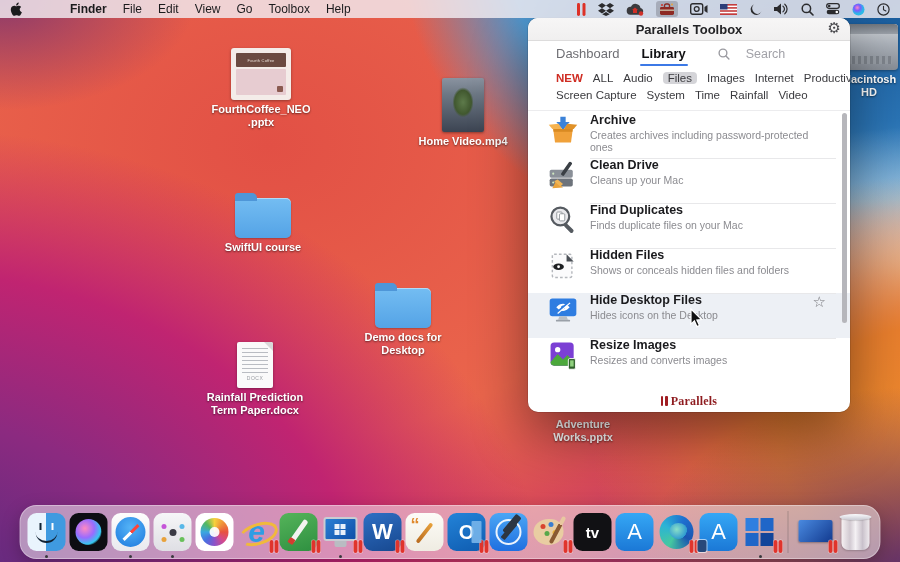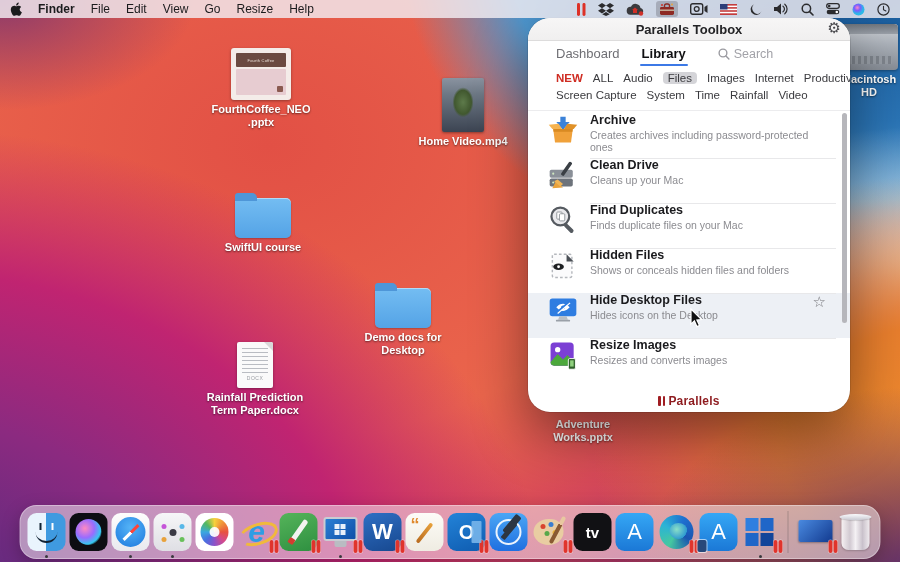--- a/index.html
+++ b/index.html
@@ -18,21 +18,21 @@
       radial-gradient(1040px 780px at 30% 26%, #e25045 0%, #ea654c 38%, rgba(234,101,76,0) 70%),
       linear-gradient(160deg, #bb3b58 0%, #d84550 35%, #e0485e 55%, #c22a68 78%, #7e2a78 100%);
   }
 
   
   .menubar { position:absolute; top:0; left:0; width:900px; height:18px; z-index:40;
     background:rgba(242,237,242,.82); display:flex; align-items:center; padding:0 10px;
     font-size:12px; color:#1b1b1d; }
   .menubar .mleft { display:flex; align-items:center; gap:16px; }
   .apple-svg { width:12px; height:14px; display:block; }
-  .mb-app { font-weight:700; }
+  .mb-app { font-weight:700;margin-left:32px; }
   .mitem { cursor:default; }
   .mright { margin-left:auto; display:flex; align-items:center; gap:12px; }
   .sicon { display:flex; align-items:center; justify-content:center; height:16px; }
   .sicon svg { display:block; }
   .pill-active { background:rgba(70,70,75,.28); border-radius:3px; padding:1px 3px; }
 
   
   .dicon { position:absolute; display:flex; flex-direction:column; align-items:center; z-index:2; cursor:default; }
   .dlabel { margin-top:3px; text-align:center; font-size:11px; font-weight:600; color:#fff;
     text-shadow:0 1px 2px rgba(0,0,0,.55); line-height:1.15; }
@@ -59,54 +59,54 @@
   .hdd { width:58px; height:46px; border-radius:4px; position:relative;
     background:linear-gradient(180deg,#cfd3d8 0%, #aab0b8 45%, #878d96 100%);
     box-shadow:inset 0 1px 0 rgba(255,255,255,.6), 0 1px 3px rgba(0,0,0,.35); }
   .hdd::before { content:''; position:absolute; top:0; left:0; right:0; height:10px; border-radius:4px 4px 0 0;
     background:linear-gradient(180deg,#6f757d,#9aa0a8); }
   .hdd::after { content:''; position:absolute; bottom:6px; left:6px; right:6px; height:8px;
     background:repeating-linear-gradient(90deg,#7e848c 0 3px, #989ea6 3px 6px); border-radius:1px; }
 
   
   .toolwin { position:absolute; left:528px; top:18px; width:322px; height:394px; z-index:20;
-    background:#ffffff; border-radius:22px; box-shadow:0 22px 55px rgba(0,0,0,.45), 0 0 0 .5px rgba(0,0,0,.2);
+    background:#ffffff; border-radius:10px; box-shadow:0 22px 55px rgba(0,0,0,.45), 0 0 0 .5px rgba(0,0,0,.2);
     display:flex; flex-direction:column; overflow:hidden; }
   .twin-titlebar { height:23px; flex:0 0 auto; background:linear-gradient(180deg,#f7f6f6,#f0efef);
     border-bottom:1px solid #dddcdc; display:flex; align-items:center; justify-content:center; position:relative; }
   .twin-title { font-size:13px; font-weight:600; color:#242426; }
   .gear-btn { position:absolute; right:9px; top:1px; font-size:15px; color:#48484c; cursor:default; }
   .twin-tabs { height:25px; flex:0 0 auto; display:flex; align-items:center; padding:0 0 0 28px; }
   .tab { font-size:13px; color:#6f6f74; margin-right:22px; position:relative; }
   .tab.active { color:#101012; font-weight:700; margin-right:8px; }
   .tab.active::after { content:''; position:absolute; left:-2px; right:-2px; bottom:-5px; height:2px; background:#3c79e6; border-radius:1px; }
   .tab-dot { width:5px; height:5px; border-radius:50%; background:#e0392c; margin-right:14px; margin-top:2px; }
   .tabs-divider { width:1px; height:14px; background:#d2d2d6; margin-right:10px; }
-  .search-wrap { display:flex; align-items:center; gap:4px; }
+  .search-wrap { display:flex; align-items:center; gap:16px; }
   .search-wrap input { border:none; outline:none; background:transparent; font-size:12.5px; width:120px; color:#333; font-family:inherit; }
   .search-wrap input::placeholder { color:#a2a2a8; }
   .twin-cats { flex:0 0 auto; padding:6px 0 4px 28px; }
   .cat-row { display:flex; align-items:center; gap:10px; font-size:11.5px; color:#3a3a3e; margin-bottom:5px; }
   .cat-new { color:#cf2c22; font-weight:700; }
   .cat-pill { background:#d4d4d8; border-radius:4px; padding:0 5px; }
   .twin-list { flex:1 1 auto; position:relative; border-top:1px solid #ececee; padding-top:2px; }
   .tool-row { display:flex; align-items:flex-start; height:45px; padding:0 24px 0 18px; position:relative; }
   .tool-row.hovered { background:#edf0f5; }
   .tool-row .sep { position:absolute; left:62px; right:14px; top:0; height:1px; background:#e8e8ea; }
   .tool-row:first-child .sep { display:none; }
   .tool-icon { width:34px; height:34px; flex:0 0 auto; margin-right:10px; display:flex; align-items:center; justify-content:center; }
   .tool-text { flex:1 1 auto; min-width:0; }
   .tool-title { font-size:12.5px; font-weight:600; color:#1b1b1e; line-height:1.25; }
   .tool-desc { font-size:10.5px; color:#8b8b90; line-height:1.2; max-width:225px; }
   .fav-star { font-size:15px; color:#77777c; flex:0 0 auto; }
   .scrollbar { position:absolute; right:3px; top:2px; width:5px; height:210px; border-radius:3px; background:#b6b6bb; }
   .twin-footer { flex:0 0 auto; height:22px; display:flex; align-items:center; justify-content:center; gap:3px; }
   .plogo-bars { display:inline-flex; gap:2px; }
   .plogo-bars i { display:block; width:2.5px; height:10px; background:#a01d22; border-radius:1px; }
-  .plogo-text { font-size:12px; font-weight:700; color:#8e1b1f; letter-spacing:.2px; }
+  .plogo-text { font-size:12px; font-weight:700; color:#8e1b1f; letter-spacing:.2px;font-family:Liberation Serif, serif; }
 
   
   .dock { position:absolute; left:50%; transform:translateX(-50%); bottom:3px; height:54px; z-index:30;
     background:rgba(246,243,246,.52); border:1px solid rgba(255,255,255,.35); border-radius:17px;
     display:flex; align-items:center; gap:4px; padding:0 7px; box-shadow:0 6px 18px rgba(0,0,0,.25); }
   .dk { width:38px; height:38px; border-radius:9px; position:relative; flex:0 0 auto; }
   .dk .badge { position:absolute; right:-3px; bottom:-2px; display:flex; gap:1.5px; }
   .dk .badge i { display:block; width:4px; height:13px; background:#e0342c; border-radius:2px; box-shadow:0 0 0 .5px rgba(255,255,255,.5); }
   .dk .rdot { position:absolute; left:50%; bottom:-7px; width:3px; height:3px; border-radius:50%; background:#39393d; transform:translateX(-50%); }
   .glyph { position:absolute; inset:0; display:flex; align-items:center; justify-content:center; color:#fff; font-weight:700; }
@@ -195,21 +195,21 @@
       <span class="sicon">
         <svg class="apple-svg" viewBox="0 0 14 16">
             <path fill="#1b1b1d" d="M11.3 8.6c0-2 1.6-2.9 1.7-3-0.9-1.3-2.3-1.5-2.8-1.5-1.2-.1-2.3.7-2.9.7-.6 0-1.5-.7-2.5-.7C3.5 4.2 2.3 4.9 1.6 6c-1.4 2.4-.4 6 1 8 .7 1 1.5 2 2.5 2 1 0 1.4-.6 2.6-.6 1.2 0 1.5.6 2.6.6 1.1 0 1.8-1 2.4-2 .8-1.1 1.1-2.2 1.1-2.3-.1 0-2.4-.9-2.5-3.1zM9.4 2.8c.5-.7.9-1.6.8-2.5-.8 0-1.7.5-2.3 1.2-.5.6-.9 1.5-.8 2.4.9.1 1.8-.4 2.3-1.1z"></path>
           </svg>
       </span>
       <span class="mb-app mitem">Finder</span>
       <span class="mitem">File</span>
       <span class="mitem">Edit</span>
       <span class="mitem">View</span>
       <span class="mitem">Go</span>
-      <span class="mitem">Resize</span>
+      <span class="mitem">Toolbox</span>
       <span class="mitem">Help</span>
     </div>
     <div class="mright">
       <span class="sicon">
         <svg width="9" height="13" viewBox="0 0 9 13">
             <rect x="0" y="0" width="3" height="13" rx="1.4" fill="#dd3127"></rect>
             <rect x="5.5" y="0" width="3" height="13" rx="1.4" fill="#dd3127"></rect>
           </svg>
       </span>
       <span class="sicon">

